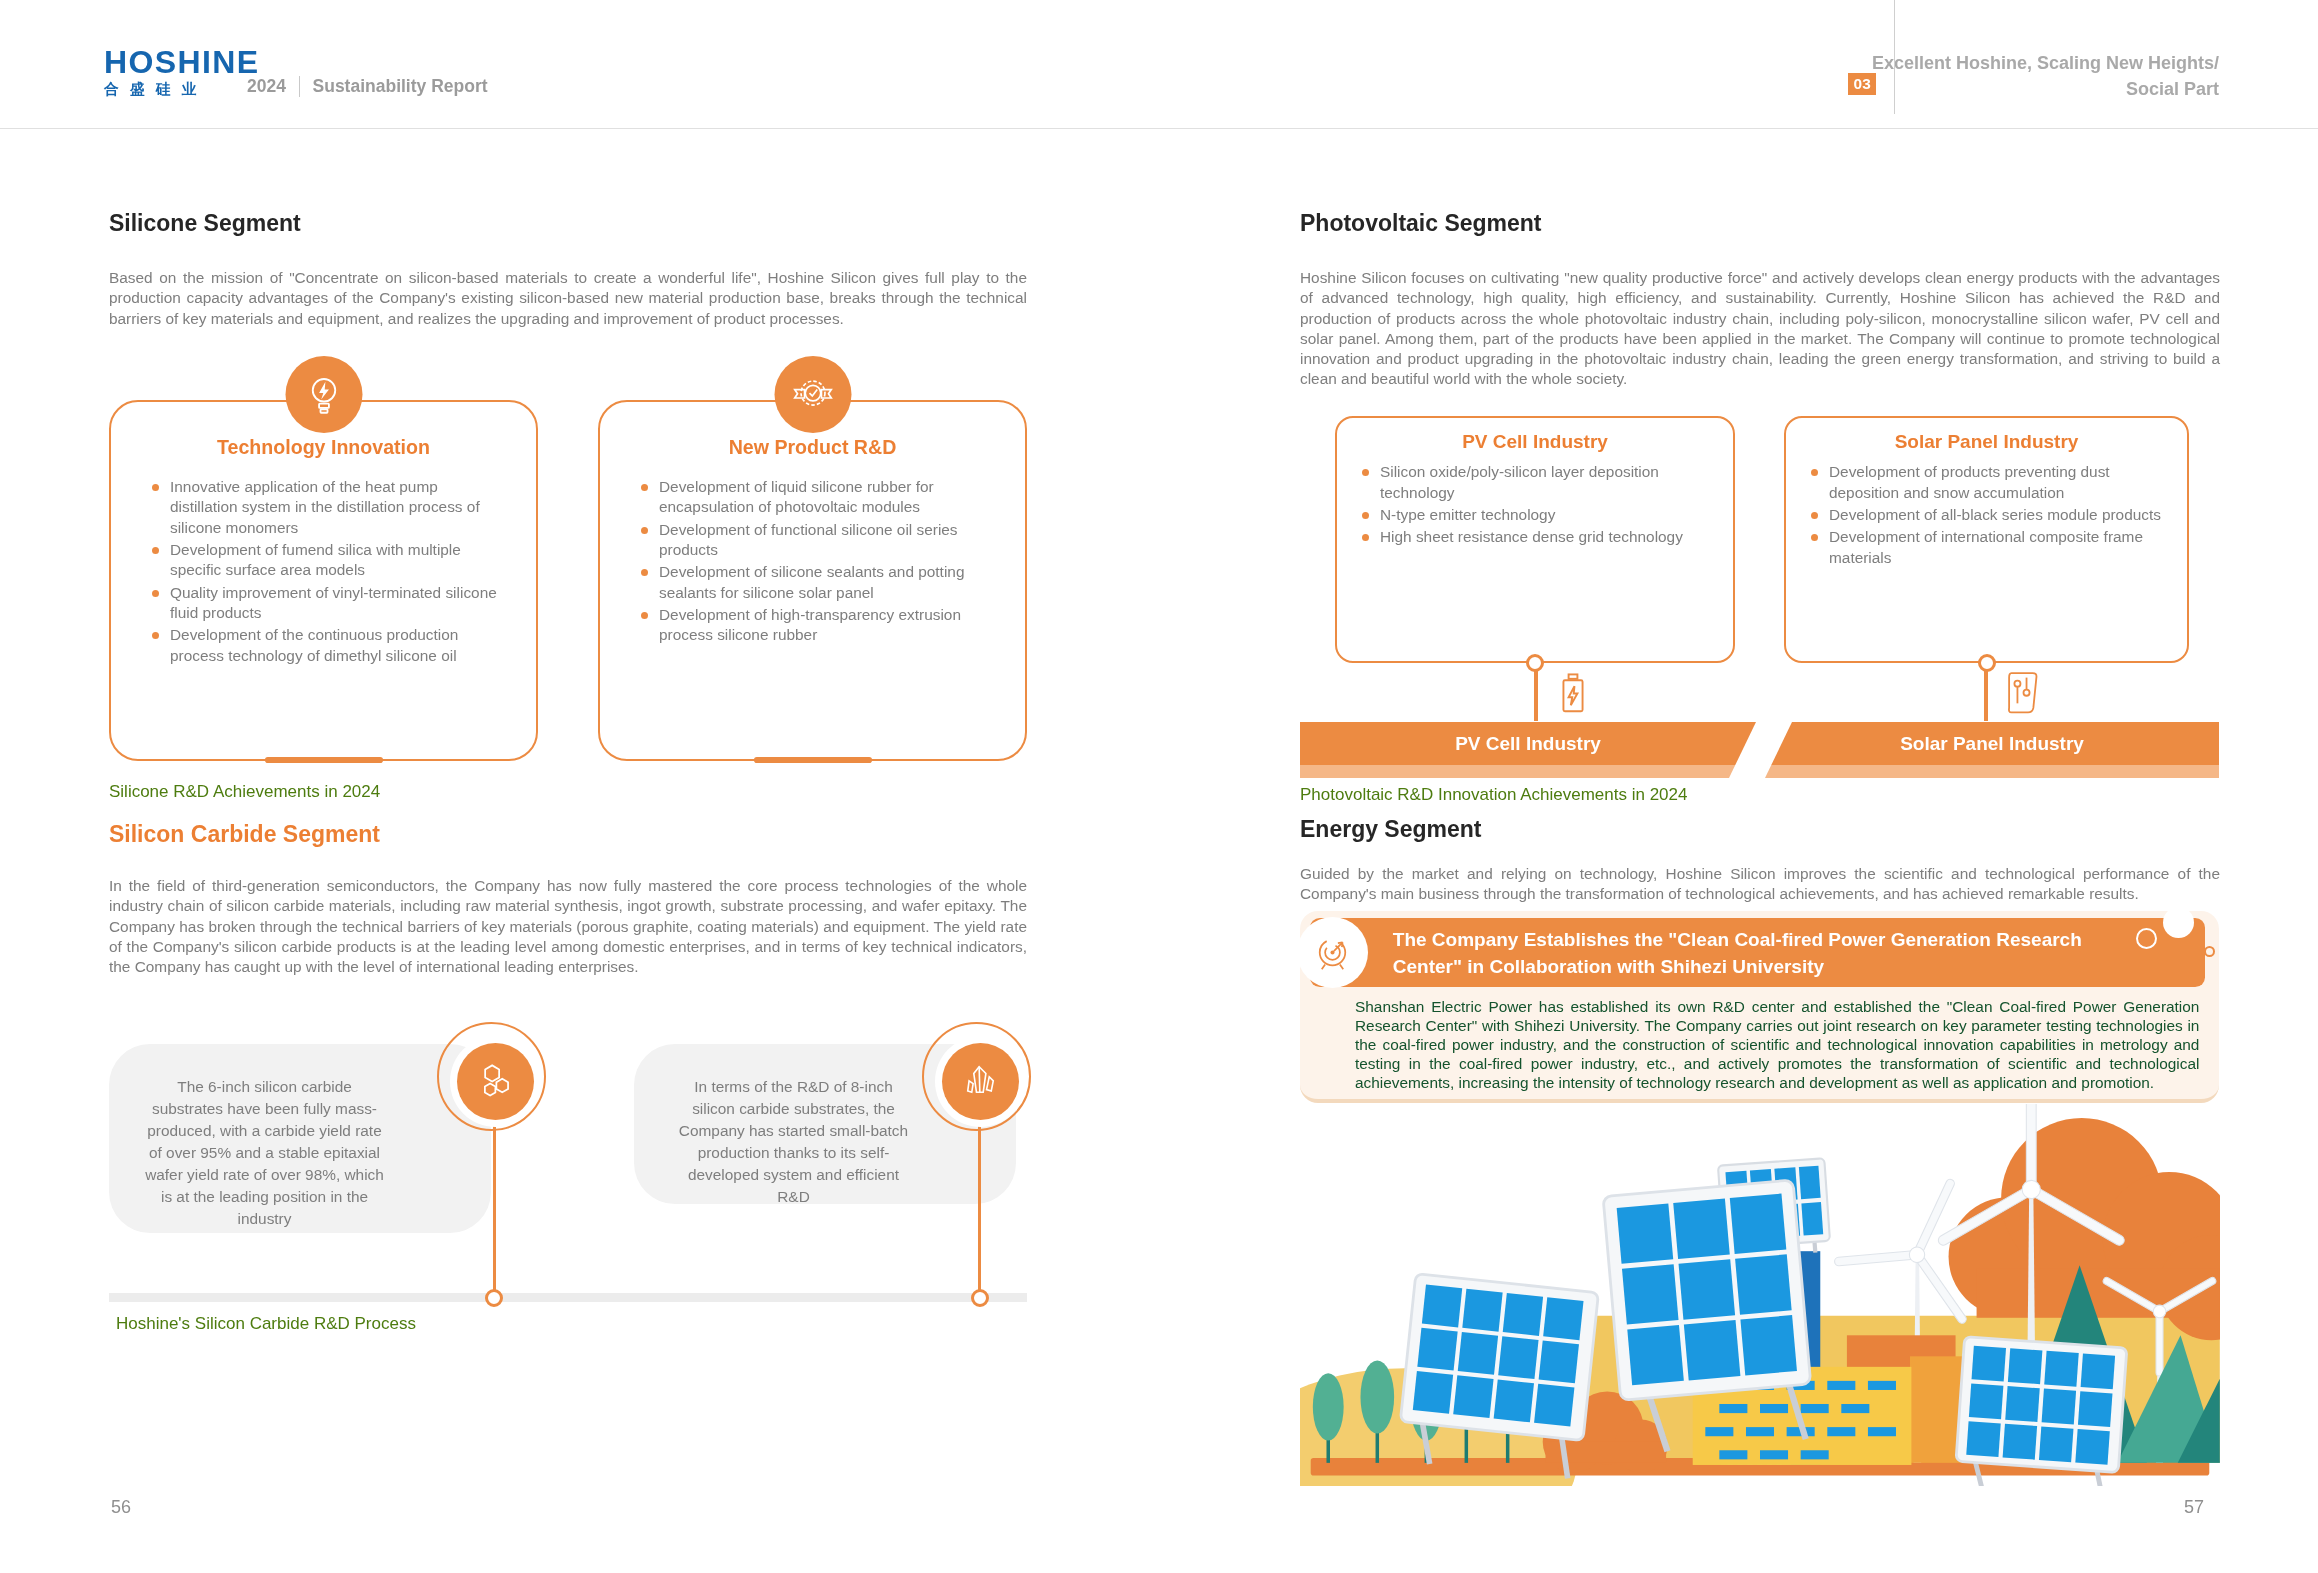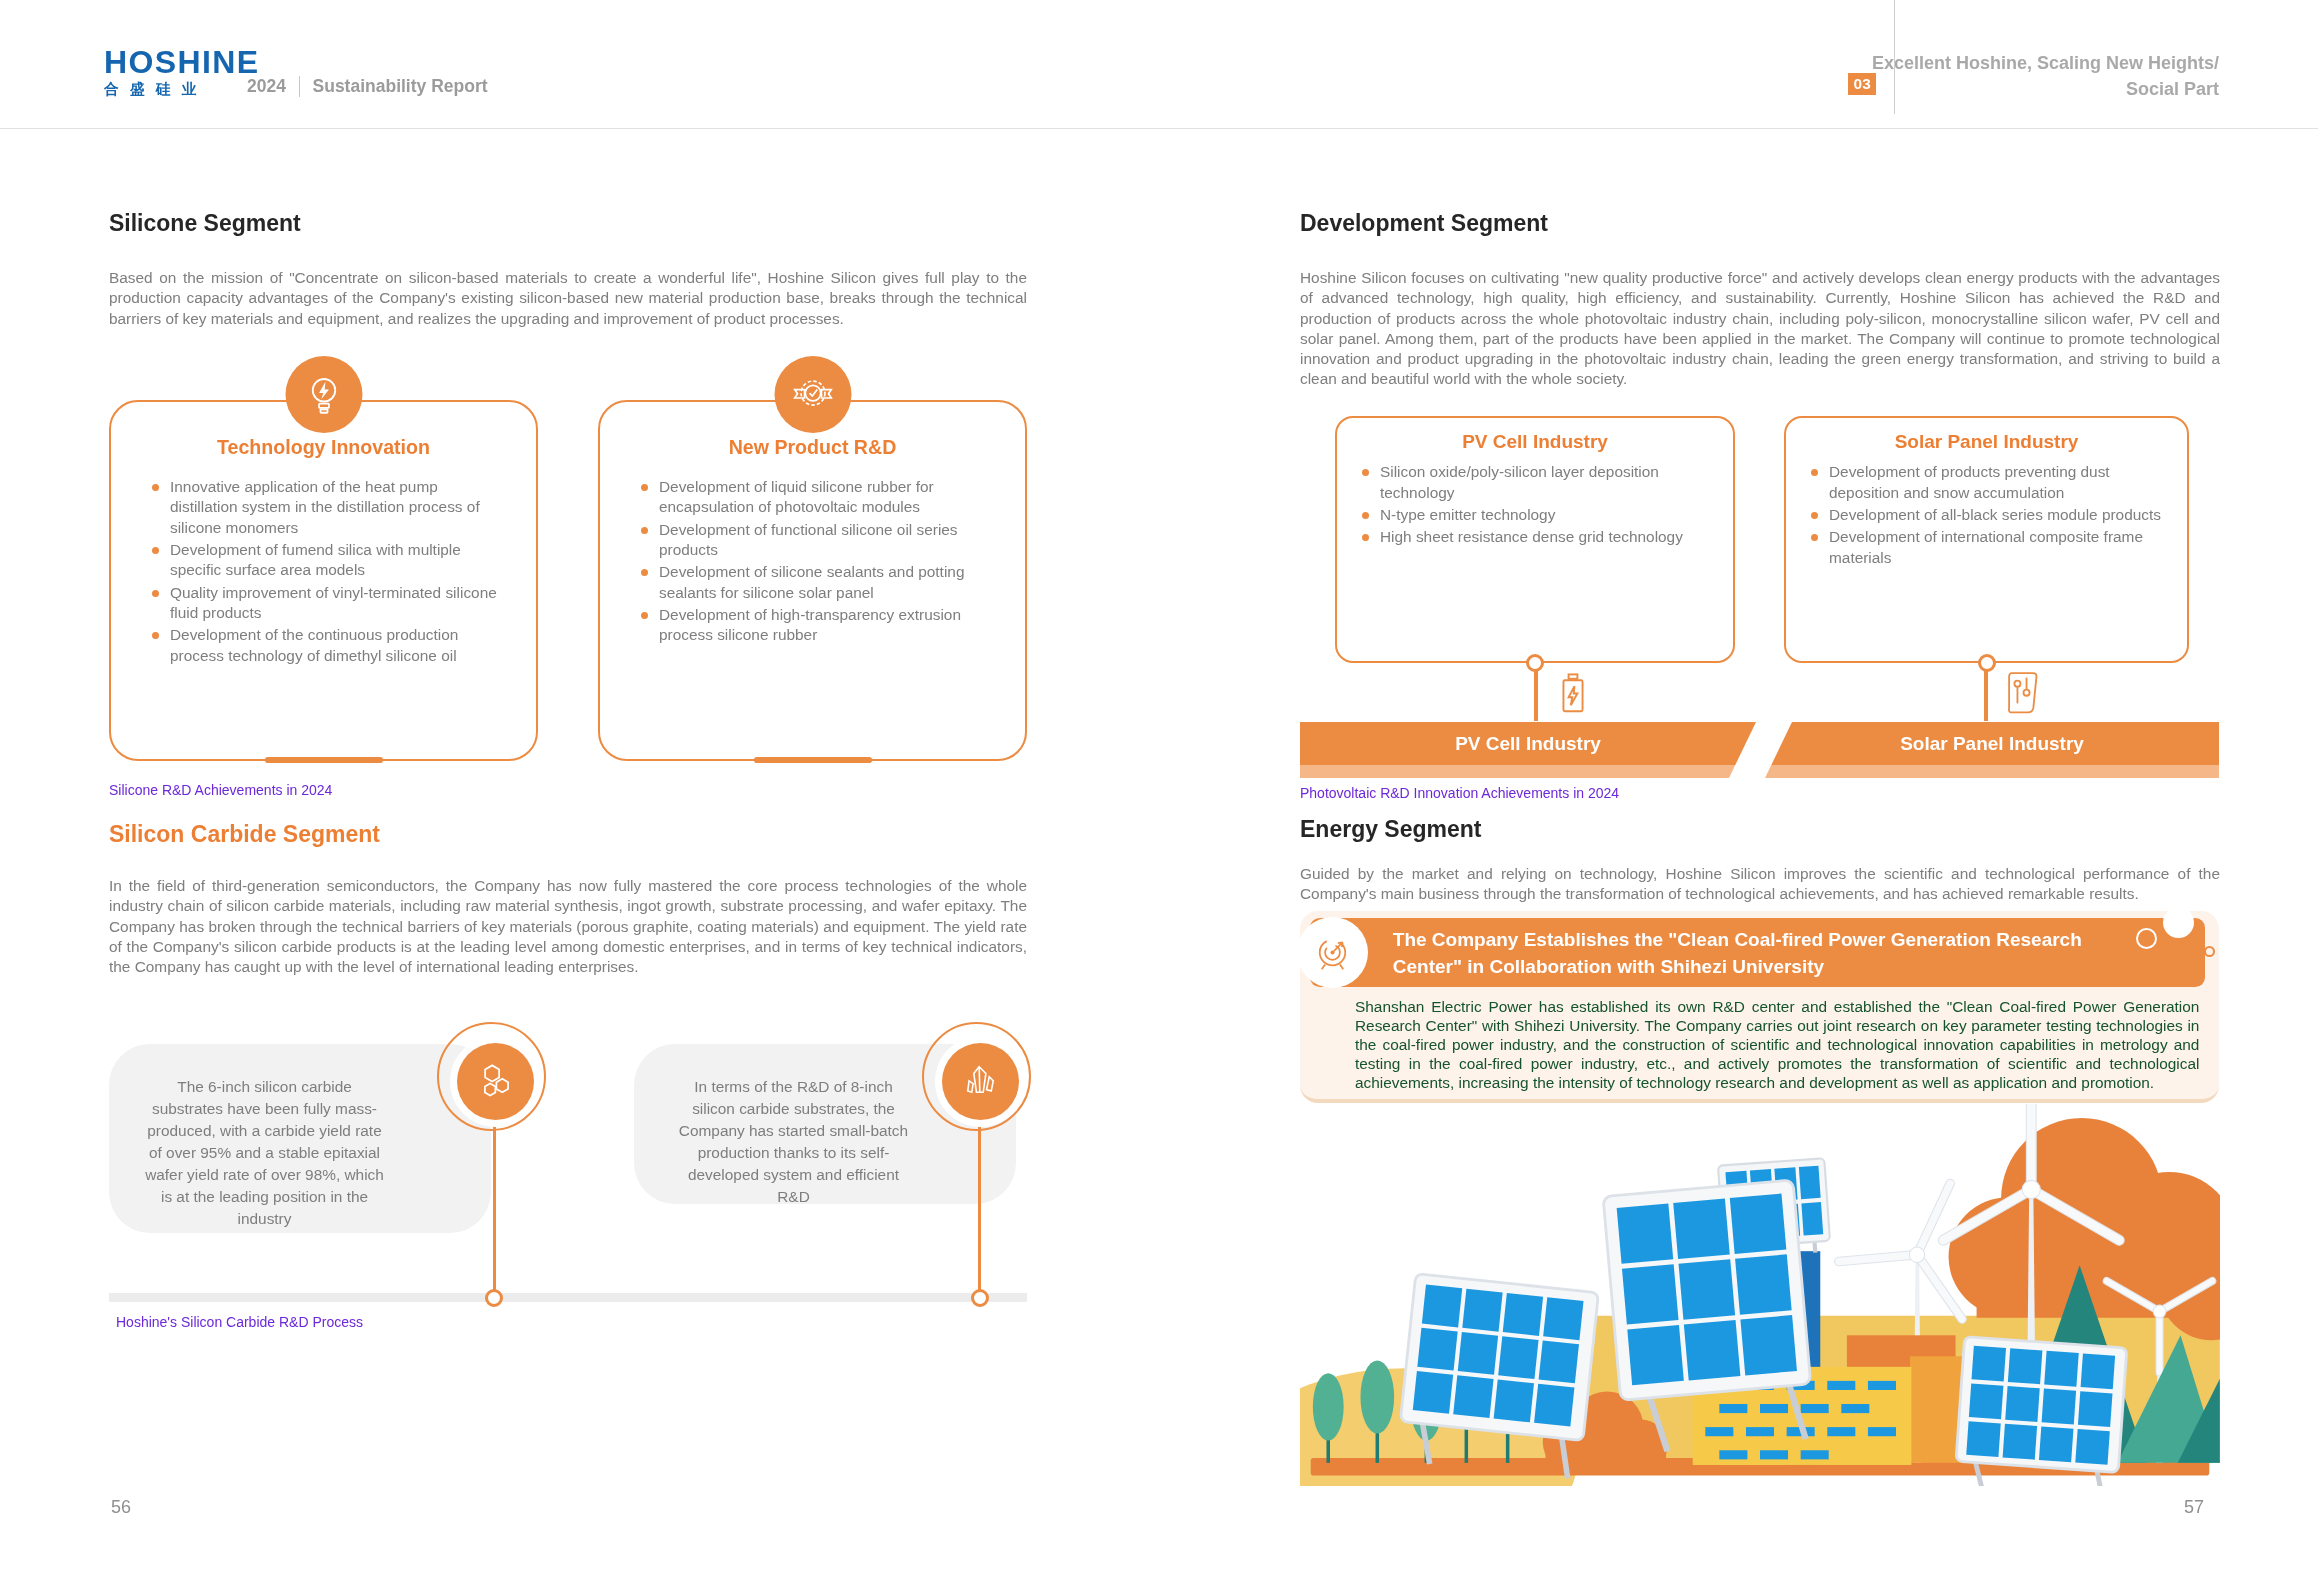--- a/index.html
+++ b/index.html
@@ -18,21 +18,21 @@
   .hdr-chapter { position:absolute; right:100px; top:50px; width:393px; text-align:right;
                  color:#a9a9a9; font-weight:bold; font-size:18px; line-height:26px; }
   .hdr-vline { position:absolute; left:1894px; top:0; width:1.4px; height:114px; background:#cfcfcf; }
   .chapter-box { position:absolute; left:1848px; top:73px; background:#EC8B42; color:#fff;
                  font-size:15.4px; font-weight:bold; padding:2.1px 5.6px; }
 
   
   .sec-title { position:absolute; font-size:23px; font-weight:bold; color:#262626; }
   .sec-title.orange { color:#EC7F33; }
   .body-text { position:absolute; font-size:15.4px; color:#7E7E7E; line-height:20.3px; text-align:justify; }
-  .caption { position:absolute; font-size:14px; color:#6d28d9; }
+  .caption { position:absolute; font-size:17px; color:#4d7c0f; }
   .page-num { position:absolute; font-size:18px; color:#8f8f8f; }
 
   
   .card { position:absolute; top:400px; width:429px; height:361px; border:2.1px solid #EC8B42;
           border-radius:29px; background:#fff; padding-top:34px; }
   .card1 { left:109px; } .card2 { left:598px; }
   .card-icon { position:absolute; top:-46px; left:50%; transform:translateX(-50%);
                width:77px; height:77px; background:#EC8B42; border-radius:50%;
                display:flex; align-items:center; justify-content:center; z-index:2; }
   .card-accent { position:absolute; bottom:-3.5px; left:50%; transform:translateX(-50%);
@@ -194,21 +194,21 @@
 
   <div class="vline" style="left:493px; top:1123px; height:172px;"></div>
   <div class="vline" style="left:978px; top:1123px; height:172px;"></div>
   <div class="timeline"></div>
   <div class="ring-marker" style="left:485px; top:1289px;"></div>
   <div class="ring-marker" style="left:971px; top:1289px;"></div>
 
   <div class="caption" style="left:116px; top:1314px;">Hoshine's Silicon Carbide R&amp;D Process</div>
   <div class="page-num" style="left:111px; top:1497px;">56</div>
 
-  <div class="sec-title" style="left:1300px; top:210px;">Development Segment</div>
+  <div class="sec-title" style="left:1300px; top:210px;">Photovoltaic Segment</div>
   <div class="body-text" style="left:1300px; top:268px; width:920px;">Hoshine Silicon focuses on cultivating "new quality productive force" and actively develops clean energy products with the advantages of advanced technology, high quality, high efficiency, and sustainability. Currently, Hoshine Silicon has achieved the R&amp;D and production of products across the whole photovoltaic industry chain, including poly-silicon, monocrystalline silicon wafer, PV cell and solar panel. Among them, part of the products have been applied in the market. The Company will continue to promote technological innovation and product upgrading in the photovoltaic industry chain, leading the green energy transformation, and striving to build a clean and beautiful world with the whole society.</div>
 
   <div class="pv-box pvb1">
     <div class="pv-title">PV Cell Industry</div>
     <ul class="blist">
       <li>Silicon oxide/poly-silicon layer deposition technology</li>
       <li>N-type emitter technology</li>
       <li>High sheet resistance dense grid technology</li>
     </ul>
     <div class="pv-dot"></div>

